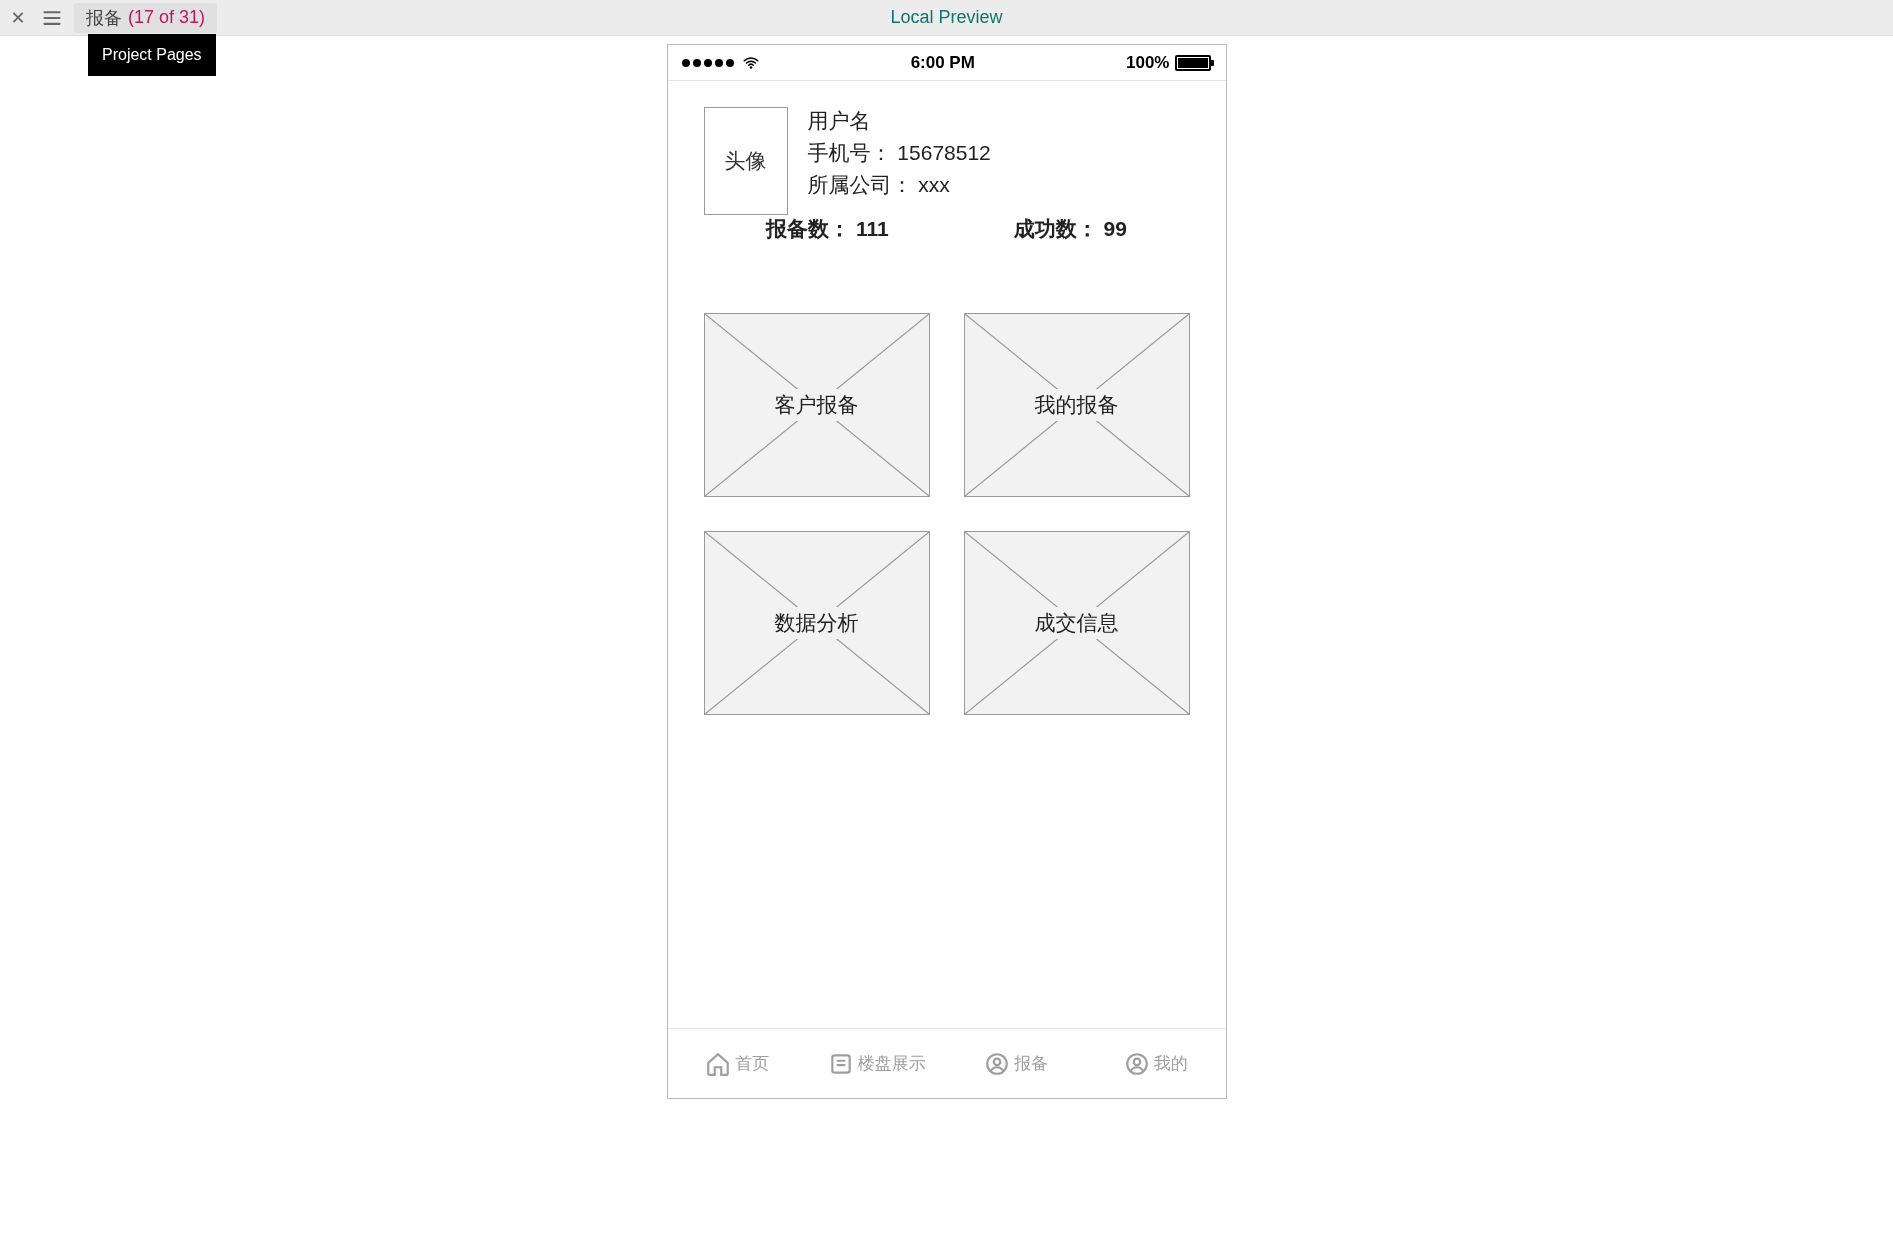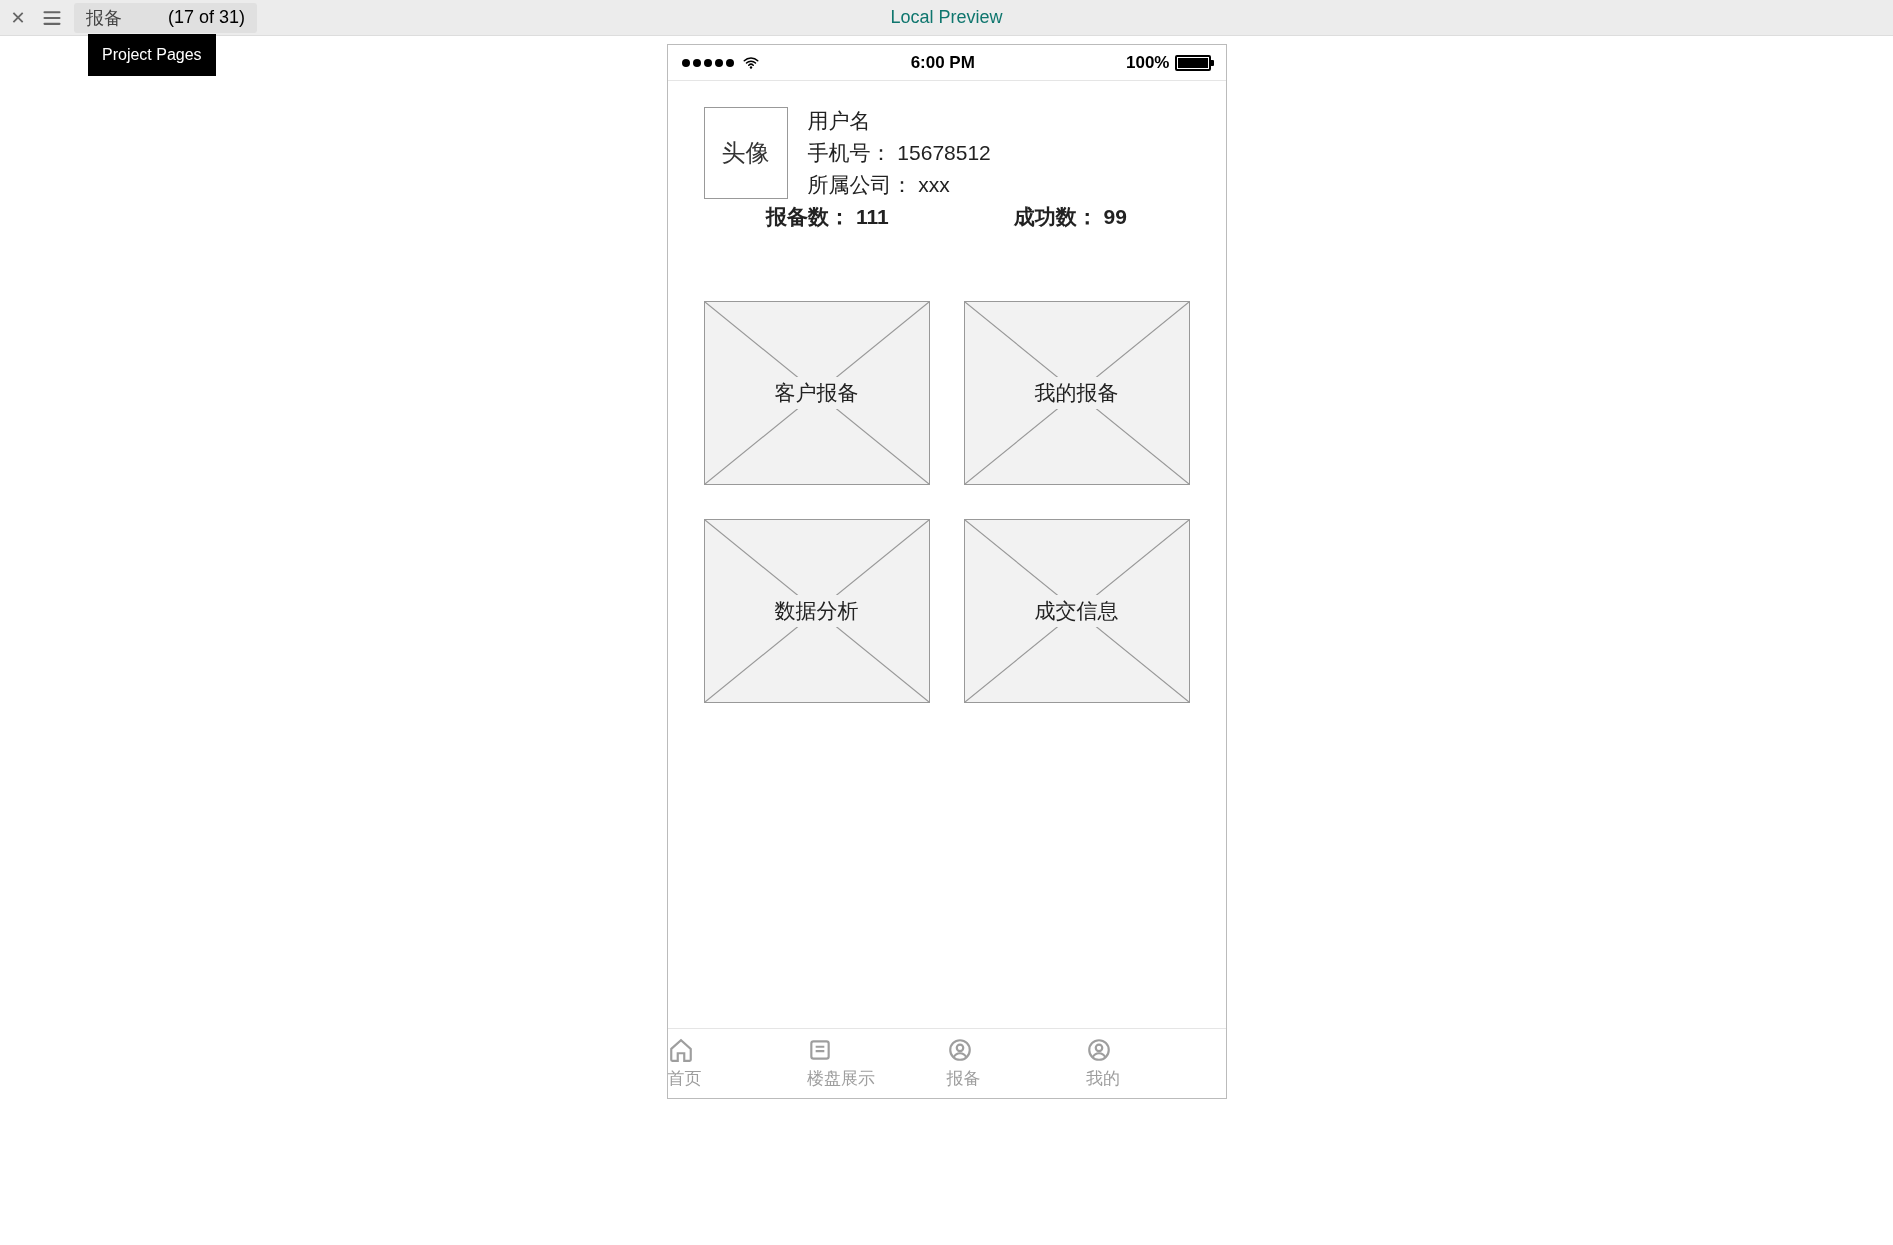--- a/index.html
+++ b/index.html
@@ -35,21 +35,21 @@
   }
   .menu-btn svg { width:20px; height:20px; }
   .tab {
     background:#e0e0e0;
     border-radius:3px;
     padding:3px 12px;
     display:flex; align-items:center; gap:6px;
     color:#444;
   }
   .tab .title { }
-  .tab .counter { color:#000000;margin-left:40px; }
+  .tab .counter { color:#be185d; }
   .preview-label {
     position:absolute; left:50%; transform:translateX(-50%);
     color:#0f766e;
   }
 
   .tooltip {
     position:absolute;
     top:34px; left:88px;
     background:#000; color:#fff;
     font-size:16px;
@@ -89,24 +89,24 @@
   .wifi-icon svg { width:18px; height:18px; display:block; }
   .status-right { display:flex; align-items:center; gap:6px; }
   .battery-icon { width:36px; height:16px; border:2px solid #000; border-radius:2px; position:relative; }
   .battery-icon::after { content:""; position:absolute; right:-5px; top:3px; width:3px; height:6px; background:#000; border-radius:0 1px 1px 0; }
   .battery-fill { position:absolute; top:1px; bottom:1px; left:1px; right:1px; background:#000; }
 
   .phone-body { flex:1; padding:26px 36px 0 36px; overflow:hidden; font-size:21px; color:#222; }
 
   .profile { display:flex; gap:20px; align-items:flex-start; }
   .avatar {
-    width:84px; height:92px;
+    width:84px; height:108px;
     border:1px solid #999;
     display:flex; align-items:center; justify-content:center;
-    font-size:24px; color:#333; flex-shrink:0;
+    font-size:21px; color:#333; flex-shrink:0;
   }
   .profile-info .row { margin-bottom:4px; }
 
   .stats-row {
     display:flex; justify-content:space-around;
     font-size:21px;
     font-weight:bold;
   }
 
   .tile-grid {
@@ -130,21 +130,21 @@
 
   .bottom-nav {
     height:70px;
     border-top:1px solid #e5e5e5;
     display:flex;
     color:#9e9e9e;
     font-size:17px;
   }
   .nav-item {
     flex:1;
-    display:flex; flex-direction:column; justify-content:center;
+    display:flex; flex-direction:row; align-items:center; justify-content:center;
     gap:4px; cursor:pointer;
   }
   .nav-item svg { width:26px; height:26px; stroke:#9e9e9e; fill:none; stroke-width:2; }
 </style>
 </head>
 <body>
 
 <div class="topbar">
   <div class="topbar-left">
     <div class="close-btn">

